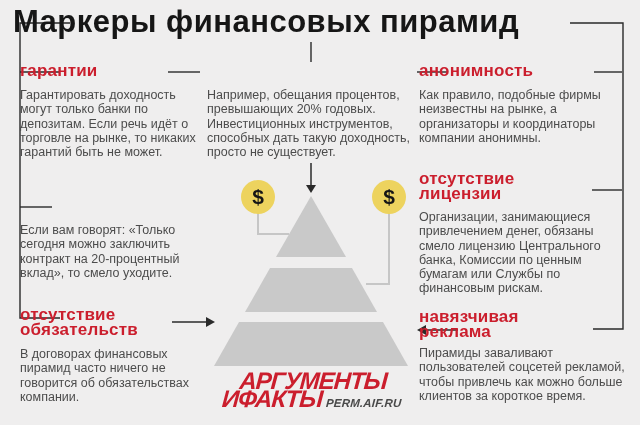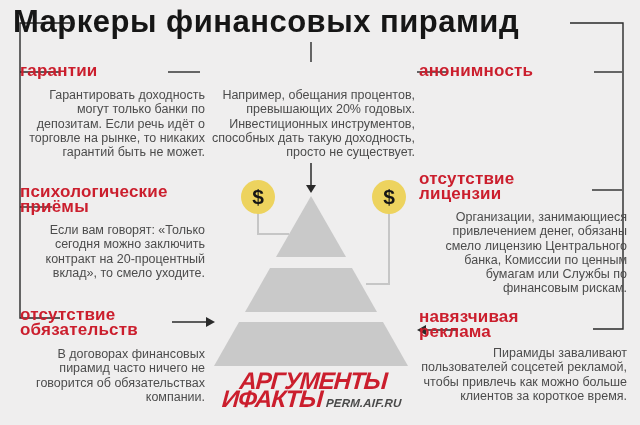--- a/index.html
+++ b/index.html
@@ -10,21 +10,21 @@
   .title{
     position:absolute;top:4px;left:0;width:532px;text-align:center;
     font-size:31px;font-weight:800;color:#161616;letter-spacing:.5px;
   }
   .sec-header{
     position:absolute;text-align:left;color:#cb1e2d;
     font-size:17px;font-weight:700;line-height:15px;letter-spacing:.2px;
     white-space:pre-line;
   }
   .sec-body{
-    position:absolute;text-align:right;color:#4c4c4c;
+    position:absolute;text-align:left;color:#4c4c4c;
     font-size:12.5px;line-height:14.3px;
   }
   .overlay{position:absolute;top:0;left:0;}
   .coin{
     position:absolute;width:34px;height:34px;border-radius:50%;
     background:#edd35e;display:flex;align-items:center;justify-content:center;
     font-size:21px;font-weight:800;color:#161616;
   }
   .logo{
     position:absolute;left:210px;top:372px;width:205px;text-align:center;
@@ -83,31 +83,30 @@
         <polygon points="426,325 426,335 417,330" stroke="none"></polygon>
       </g>
     </g>
   </svg>
 
   <div class="title">Маркеры финансовых пирамид</div>
 
   <div class="sec-header" style="top:63px;left:20px;width:185px;">гарантии</div>
   <div class="sec-body" style="top:88px;left:20px;width:185px;">Гарантировать доходность могут только банки по депозитам. Если речь идёт о торговле на рынке, то никаких гарантий быть не может.</div>
 
-  <div class="sec-header" style="top:184px;left:20px;width:185px;">психологические
-приёмы</div>
   <div class="sec-body" style="top:223px;left:20px;width:185px;">Если вам говорят: «Только сегодня можно заключить контракт на 20-процентный вклад», то смело уходите.</div>
 
   <div class="sec-header" style="top:307px;left:20px;width:185px;">отсутствие
 обязательств</div>
   <div class="sec-body" style="top:347px;left:20px;width:185px;">В договорах финансовых пирамид часто ничего не говорится об обязательствах компании.</div>
 
   <div class="sec-body" style="top:88px;left:207px;width:208px;">Например, обещания процентов, превышающих 20% годовых. Инвестиционных инструментов, способных дать такую доходность, просто не существует.</div>
 
   <div class="sec-header" style="top:63px;left:419px;width:208px;">анонимность</div>
+  <div class="sec-body" style="top:88px;left:419px;width:208px;">Как правило, подобные фирмы неизвестны на рынке, а организаторы и координаторы компании анонимны.</div>
 
   <div class="sec-header" style="top:171px;left:419px;width:208px;">отсутствие
 лицензии</div>
   <div class="sec-body" style="top:210px;left:419px;width:208px;">Организации, занимающиеся привлечением денег, обязаны смело лицензию Центрального банка, Комиссии по ценным бумагам или Службы по финансовым рискам.</div>
 
   <div class="sec-header" style="top:309px;left:419px;width:208px;">навязчивая
 реклама</div>
   <div class="sec-body" style="top:346px;left:419px;width:208px;">Пирамиды заваливают пользователей соцсетей рекламой, чтобы привлечь как можно больше клиентов за короткое время.</div>
 
   <div class="coin" style="left:241px;top:180px;">

